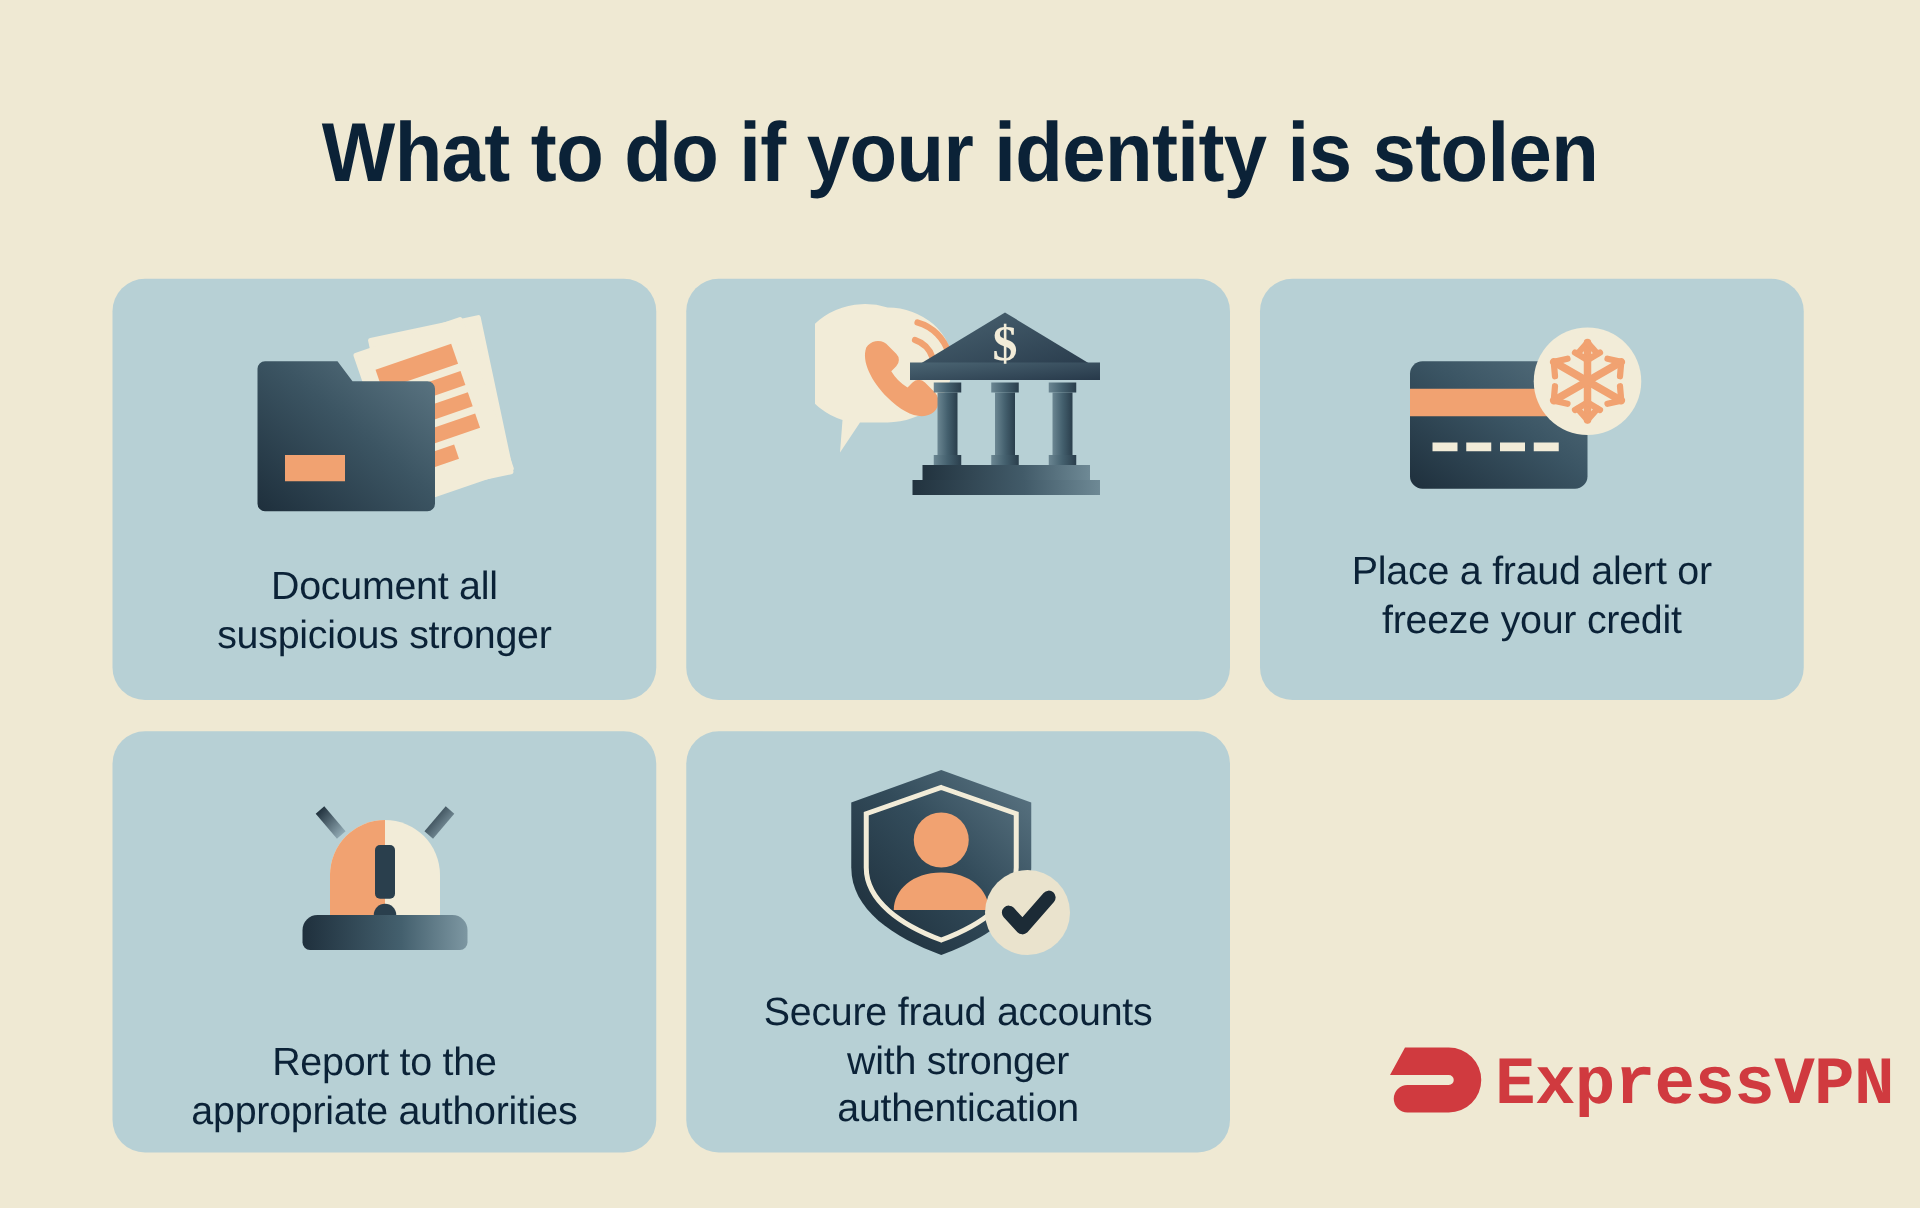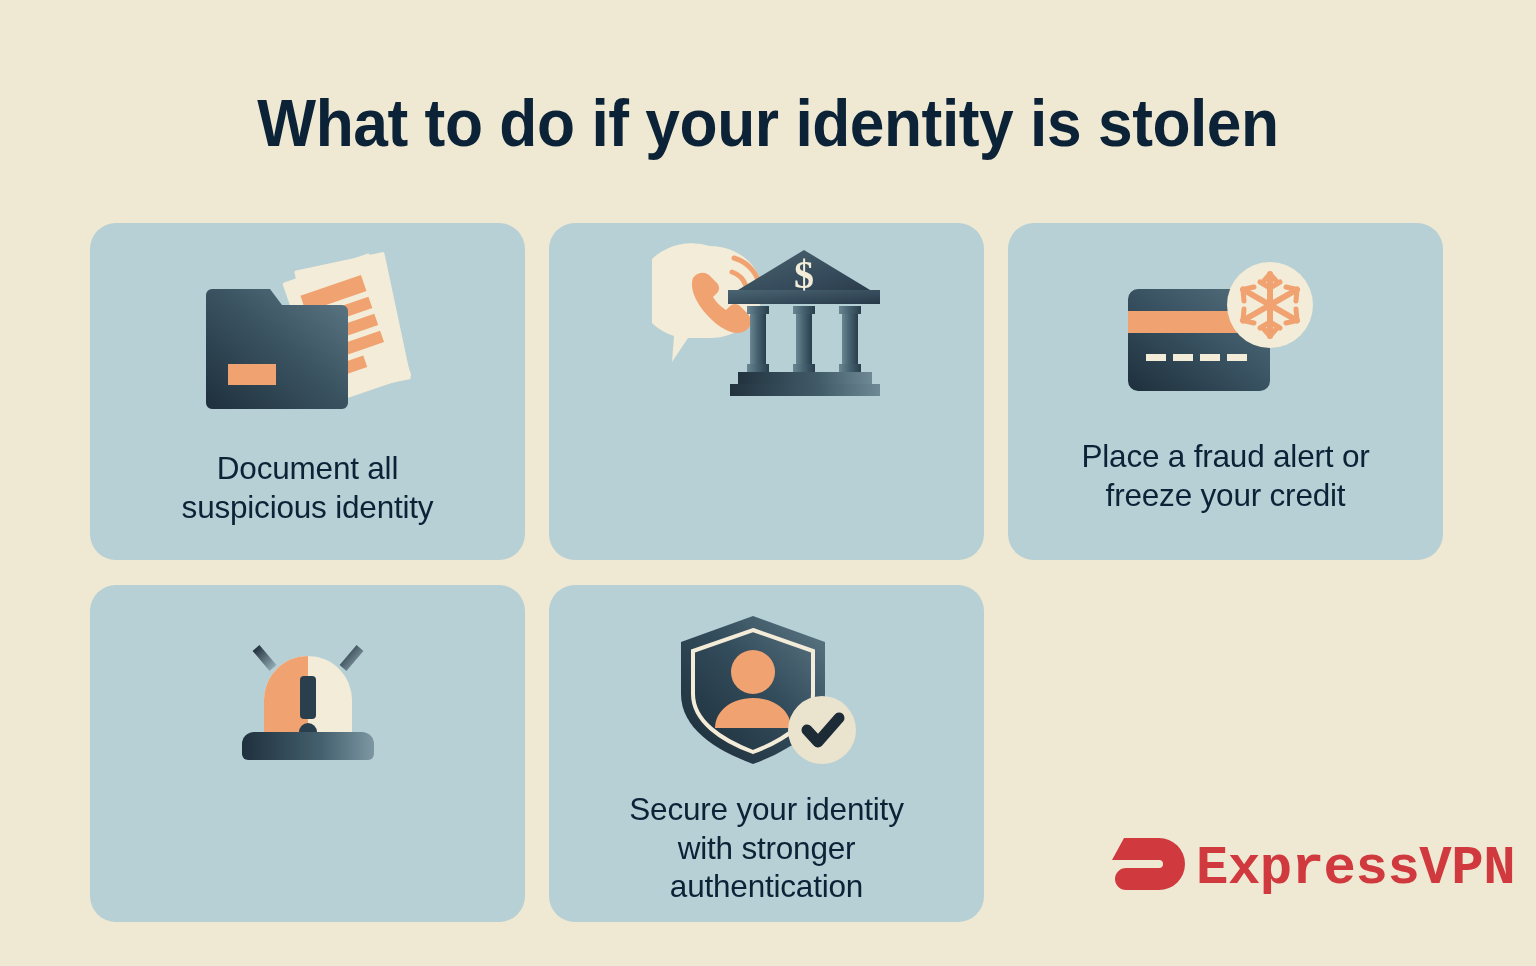--- a/index.html
+++ b/index.html
@@ -136,21 +136,21 @@
           <rect x="117" y="77" width="64" height="12" fill="#F1A271"></rect>
           <rect x="117" y="95" width="64" height="12" fill="#F1A271"></rect>
           <rect x="117" y="113" width="40" height="12" fill="#F1A271"></rect>
         </g>
 
         <path d="M14 42 h58 l12 16 h60 a6 6 0 0 1 6 6 v92 a6 6 0 0 1 -6 6 H14 a6 6 0 0 1 -6 -6 V48 a6 6 0 0 1 6 -6 z" fill="url(#folderGrad)"></path>
         <rect x="30" y="117" width="48" height="21" fill="#F1A271"></rect>
       </svg>
     </div>
     <div class="card-label">Document all
-suspicious identity</div>
+suspicious stronger</div>
   </div>
 
   <div class="card c2">
     <div class="card-icon">
       <svg width="230" height="175" viewBox="0 0 230 175" xmlns="http://www.w3.org/2000/svg">
         <defs>
           <linearGradient id="roofGrad" x1="0" y1="0" x2="1" y2="1">
             <stop offset="0%" stop-color="#4B6573"></stop>
             <stop offset="100%" stop-color="#27394A"></stop>
           </linearGradient>
@@ -272,20 +272,22 @@
 
         <path d="M100 34 a44 44 0 0 1 44 44 v32 H56 V78 a44 44 0 0 1 44 -44 z" fill="#F2ECD8"></path>
         <path d="M100 34 a44 44 0 0 0 -44 44 v32 h44 z" fill="#F1A271"></path>
 
         <rect x="92" y="54" width="16" height="43" rx="4" fill="#2A3F4D"></rect>
         <circle cx="100" cy="110" r="9" fill="#2A3F4D"></circle>
 
         <path d="M46 110 h108 a12 12 0 0 1 12 12 v10 a6 6 0 0 1 -6 6 H40 a6 6 0 0 1 -6 -6 v-10 a12 12 0 0 1 12 -12 z" fill="url(#sirenBase)"></path>
       </svg>
     </div>
+    <div class="card-label">Report to the
+appropriate authorities</div>
   </div>
 
   <div class="card c5">
     <div class="card-icon">
       <svg width="200" height="160" viewBox="0 0 200 160" xmlns="http://www.w3.org/2000/svg">
         <defs>
           <linearGradient id="shieldGrad" x1="0" y1="1" x2="1" y2="0">
             <stop offset="0%" stop-color="#1A2A36"></stop>
             <stop offset="55%" stop-color="#334C5B"></stop>
             <stop offset="100%" stop-color="#5E7886"></stop>
@@ -296,21 +298,21 @@
 
         <path d="M86 20 L146 41 V84 C146 111 118 130 86 142 C54 130 26 111 26 84 V41 Z" fill="none" stroke="#F2ECD8" stroke-width="4"></path>
 
         <circle cx="86" cy="62" r="22" fill="#F1A271"></circle>
         <path d="M86 88 c-23 0 -38 14 -38 30 h76 c0 -16 -15 -30 -38 -30 z" fill="#F1A271"></path>
 
         <circle cx="155" cy="120" r="34" fill="#EAE3CD"></circle>
         <path d="M140 120 l11 12 l21 -24" stroke="#1C2B36" stroke-width="11" fill="none" stroke-linecap="round" stroke-linejoin="round"></path>
       </svg>
     </div>
-    <div class="card-label">Secure your identity
+    <div class="card-label">Secure fraud accounts
 with stronger
 authentication</div>
   </div>
 
 </div>
 
 <div id="brand-logo">
   <svg id="brand-mark" width="92" height="64" viewBox="0 0 92 64" xmlns="http://www.w3.org/2000/svg">
     <path d="M33 2 h22 a26 26 0 0 1 0 52 h-33 a11 11 0 0 1 0 -22 h33 a4 4 0 0 0 0 -8 h-47 l12 -22 z" fill="#D03A3F"></path>
   </svg>

